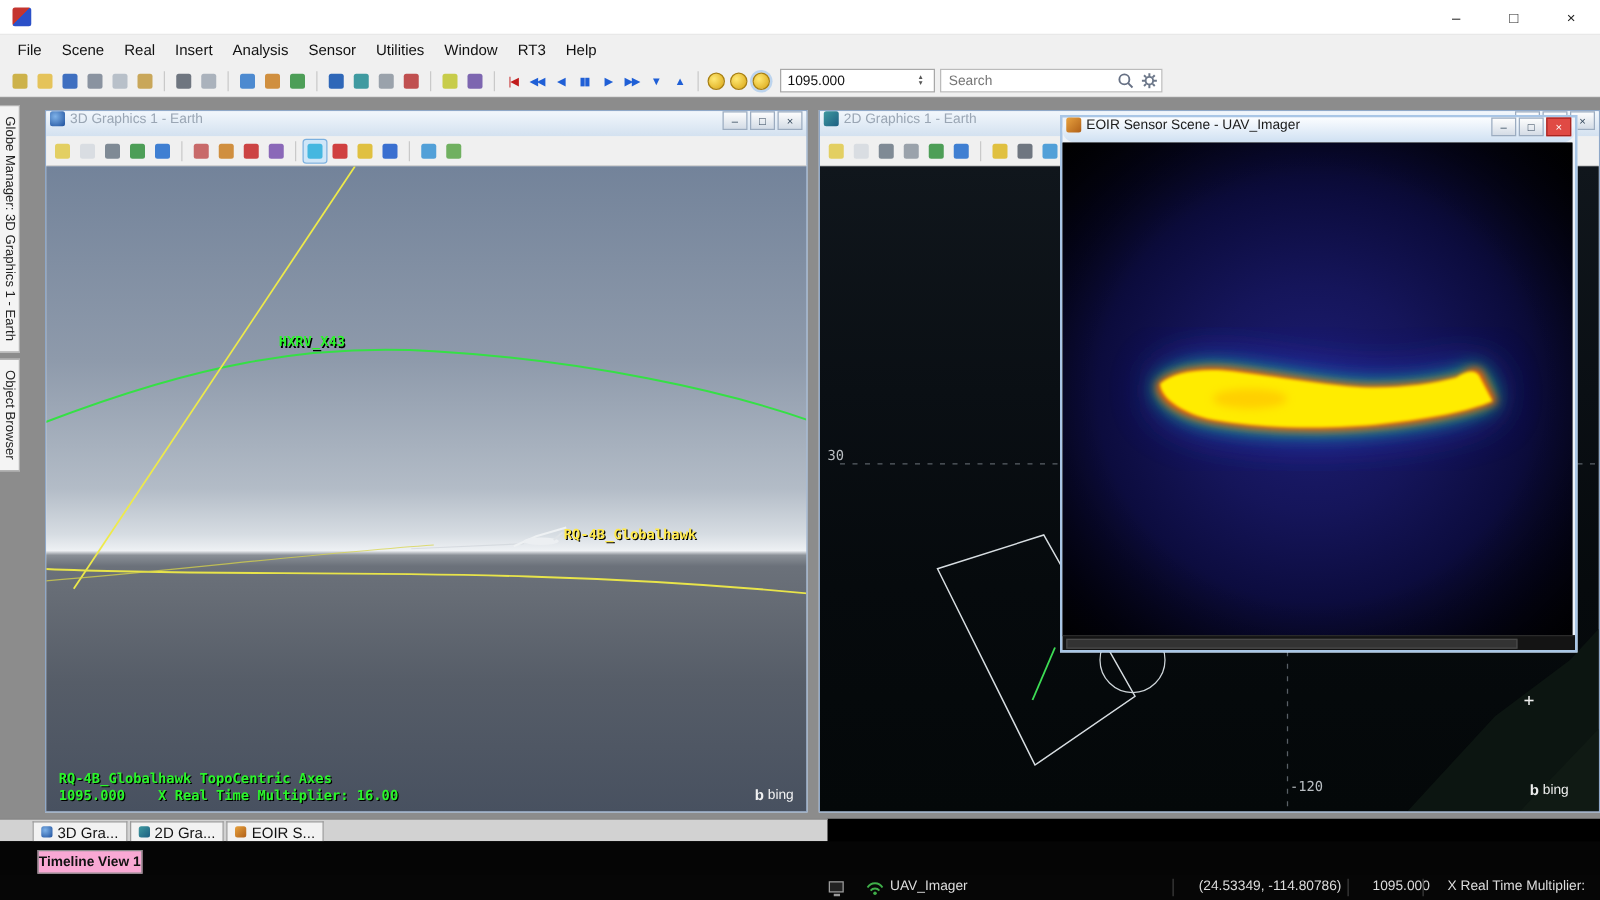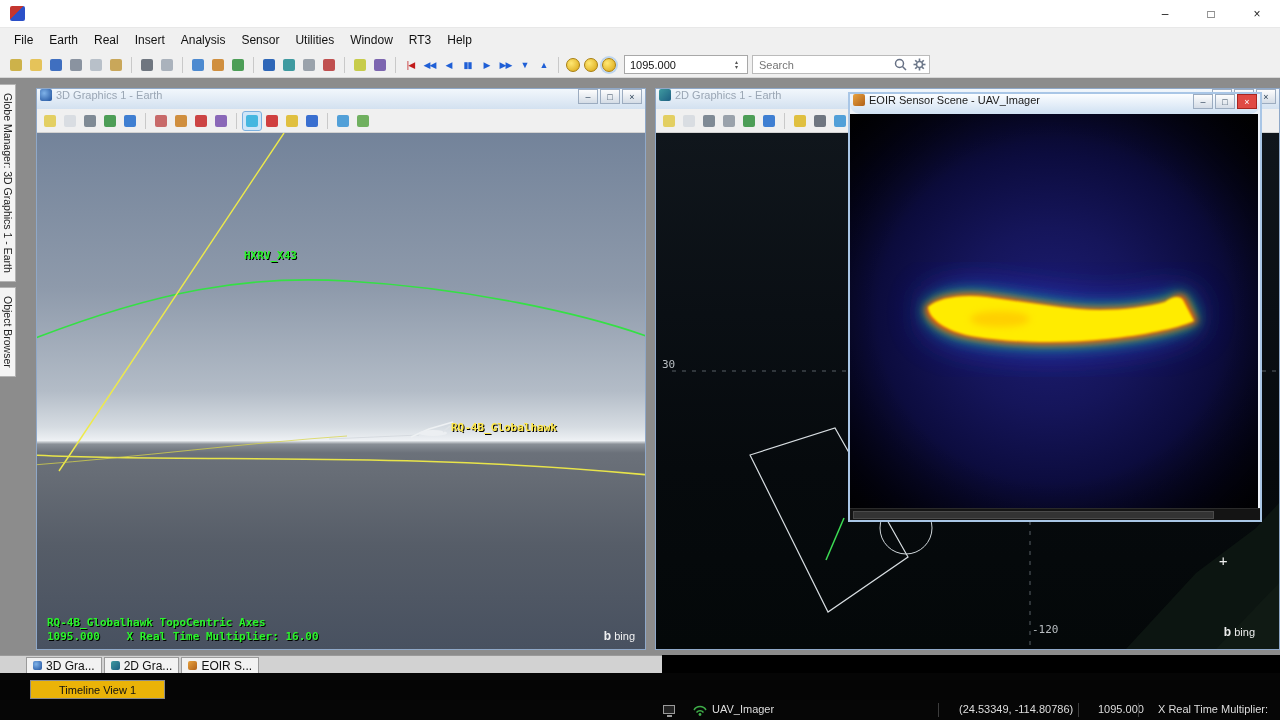--- a/index.html
+++ b/index.html
@@ -69,21 +69,21 @@
   .eoir-frame { border:2px solid #a9c6e6; }
   .vpeoir { position:relative; width:408px; height:394px; background:#000; overflow:hidden; }
   .eoir-scroll { height:12px; background:#141414; position:relative; border-top:1px solid #2a2a2a; }
   .eoir-thumb { position:absolute; left:3px; top:2px; width:88%; height:8px; background:#333; border:1px solid #4a4a4a; }
 
   
   .bottom-tabs { position:absolute; top:655px; left:0; width:662px; height:18px; background:#d2d2d2; border-top:1px solid #9a9a9a; display:flex; align-items:flex-end; padding-left:26px; gap:2px; }
   .btab { height:16px; background:#f2f2f2; border:1px solid #9a9a9a; border-bottom:none; display:flex; align-items:center; font-size:12px; color:#111; padding:0 6px; gap:4px; }
   .btab-ic { width:9px; height:9px; border-radius:2px; }
   .timeline-strip { position:absolute; top:673px; left:0; width:1280px; height:27px; background:#050505; }
-  .timeline-tab { position:absolute; left:30px; top:7px; height:19px; background:#eab308; border:1px solid #8a8a8a; font-size:11px; color:#111; display:flex; align-items:center; padding:0 28px; }
+  .timeline-tab { position:absolute; left:30px; top:7px; height:19px; background:#f9a8d4; border:1px solid #8a8a8a; font-size:11px; color:#111; display:flex; align-items:center; padding:0 0;font-weight:bold; }
   .statusbar { position:absolute; top:700px; left:0; width:1280px; height:20px; background:#060606; color:#ddd; font-size:11px; }
   .sb-item { position:absolute; top:3px; white-space:nowrap;padding-left:12px; }
   .sb-sep { position:absolute; top:3px; width:1px; height:14px; background:#3c3c3c; }
   .net-ic { position:absolute; left:663px; top:5px; width:12px; height:9px; border:1px solid #9a9a9a; background:#222; }
   .net-ic::after { content:""; position:absolute; left:3px; top:9px; width:5px; height:2px; background:#9a9a9a; }
 </style>
 </head>
 <body>
 
 <div class="app">
@@ -92,21 +92,21 @@
     <div class="app-icon"></div>
     <div class="win-controls">
       <div class="win-btn">–</div>
       <div class="win-btn">□</div>
       <div class="win-btn">×</div>
     </div>
   </div>
 
   <div class="menubar">
     <span class="menu-item">File</span>
-    <span class="menu-item">Earth</span>
+    <span class="menu-item">Scene</span>
     <span class="menu-item">Real</span>
     <span class="menu-item">Insert</span>
     <span class="menu-item">Analysis</span>
     <span class="menu-item">Sensor</span>
     <span class="menu-item">Utilities</span>
     <span class="menu-item">Window</span>
     <span class="menu-item">RT3</span>
     <span class="menu-item">Help</span>
   </div>
 
@@ -219,21 +219,21 @@
           <line x1="247" y1="0" x2="22" y2="338" stroke="#eeea49" stroke-width="1.4"></line>
           <path d="M-4,322 C160,330 360,318 612,342" stroke="#e8e44a" stroke-width="1.5" fill="none"></path>
           <path d="M-4,332 C100,324 210,310 310,303" stroke="#d8d44a" stroke-width="1" fill="none" opacity="0.75"></path>
           <g transform="translate(372,288)">
             <line x1="-80" y1="18" x2="10" y2="14" stroke="#c9ced4" stroke-width="1" opacity="0.55"></line>
             <path d="M2,16 L20,8 L44,1" stroke="#eef1f3" stroke-width="1.6" fill="none"></path>
             <ellipse cx="24" cy="12" rx="14" ry="3" fill="#eceff2"></ellipse>
             <path d="M34,11 L41,5" stroke="#dfe3e7" stroke-width="1.5"></path>
           </g>
         </svg>
-        <div class="ol green" style="left:186px; top:116px;margin-left:21px;">HXRV_X43</div>
+        <div class="ol green" style="left:186px; top:134px;">HXRV_X43</div>
         <div class="ol yellow" style="left:414px; top:288px;">RQ-4B_Globalhawk</div>
         <div class="ol green" style="left:10px; bottom:20px;">RQ-4B_Globalhawk TopoCentric Axes</div>
         <div class="ol green" style="left:10px; bottom:6px;">1095.000    X Real Time Multiplier: 16.00</div>
         <div class="bing" style="right:10px; bottom:6px;">
             <b>b</b>
             <span>bing</span>
           </div>
       </div>
     </div>
 

